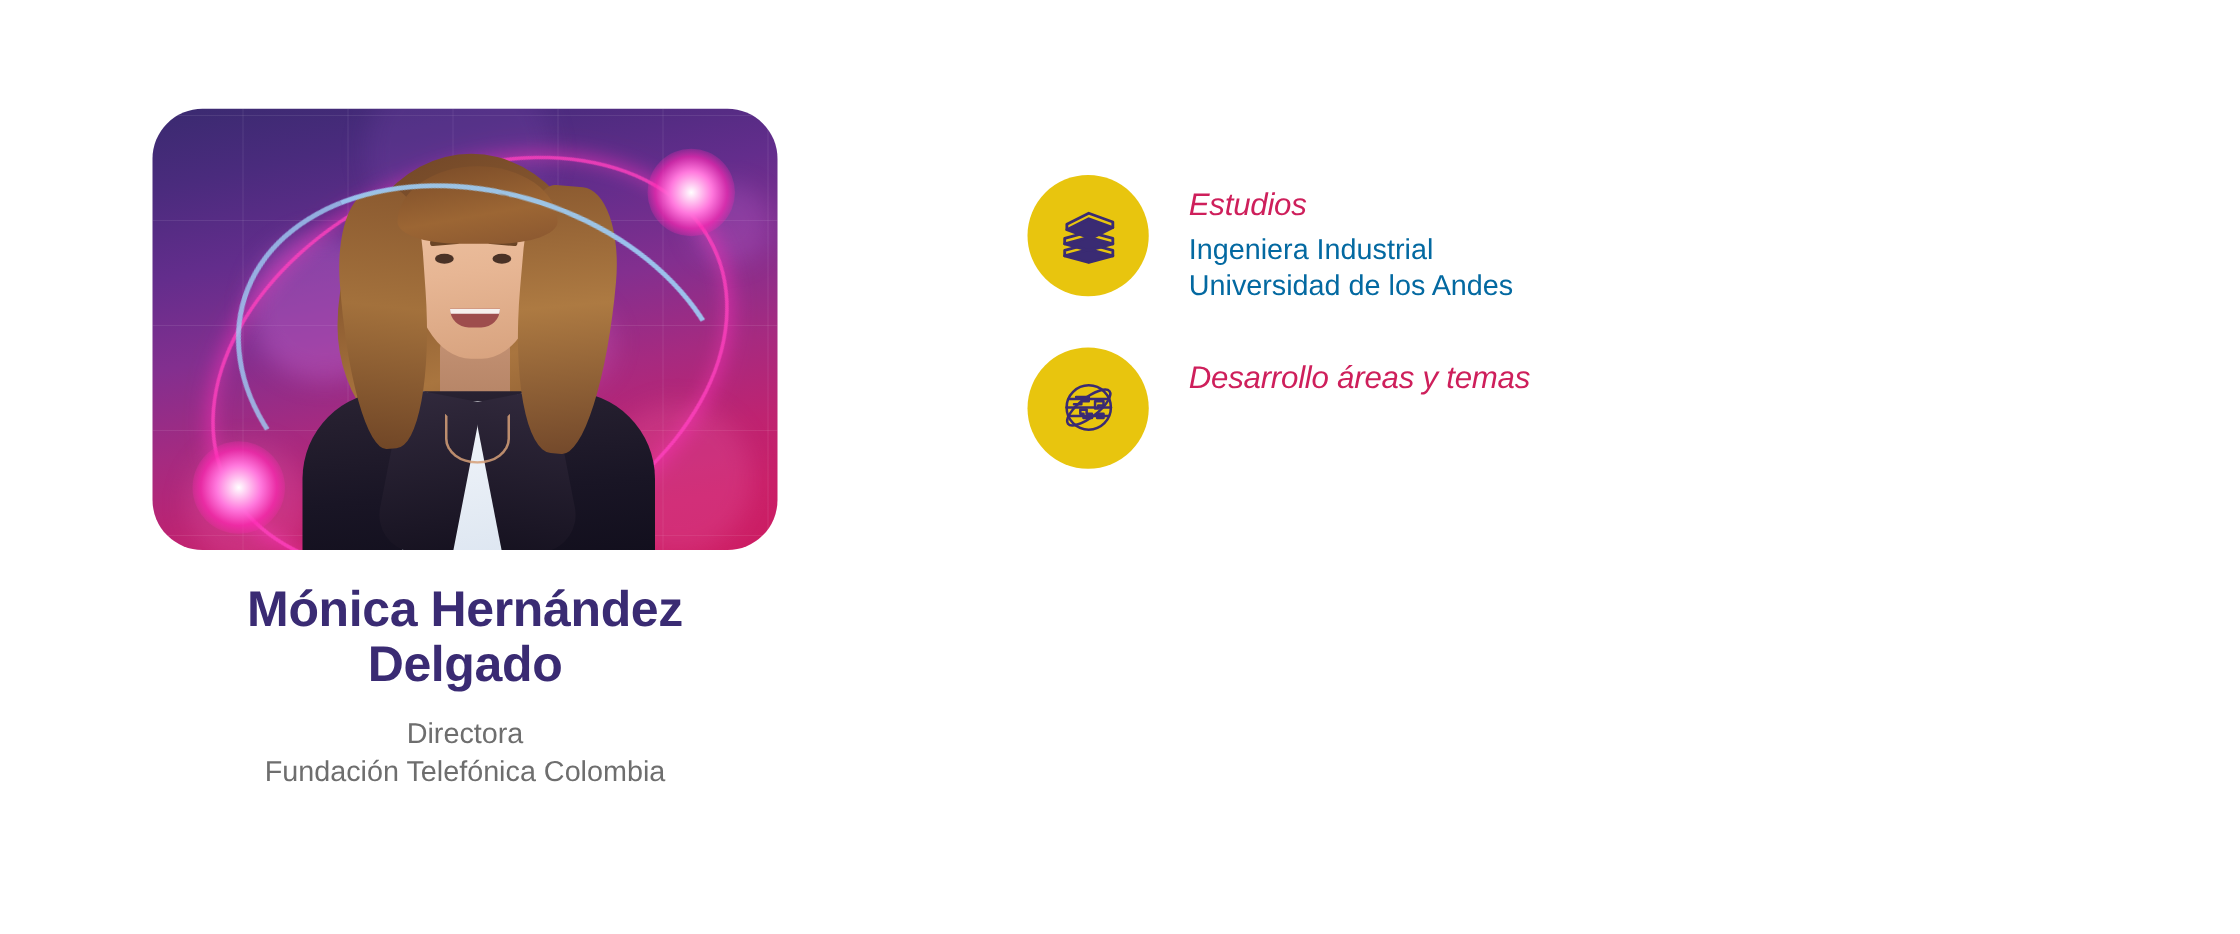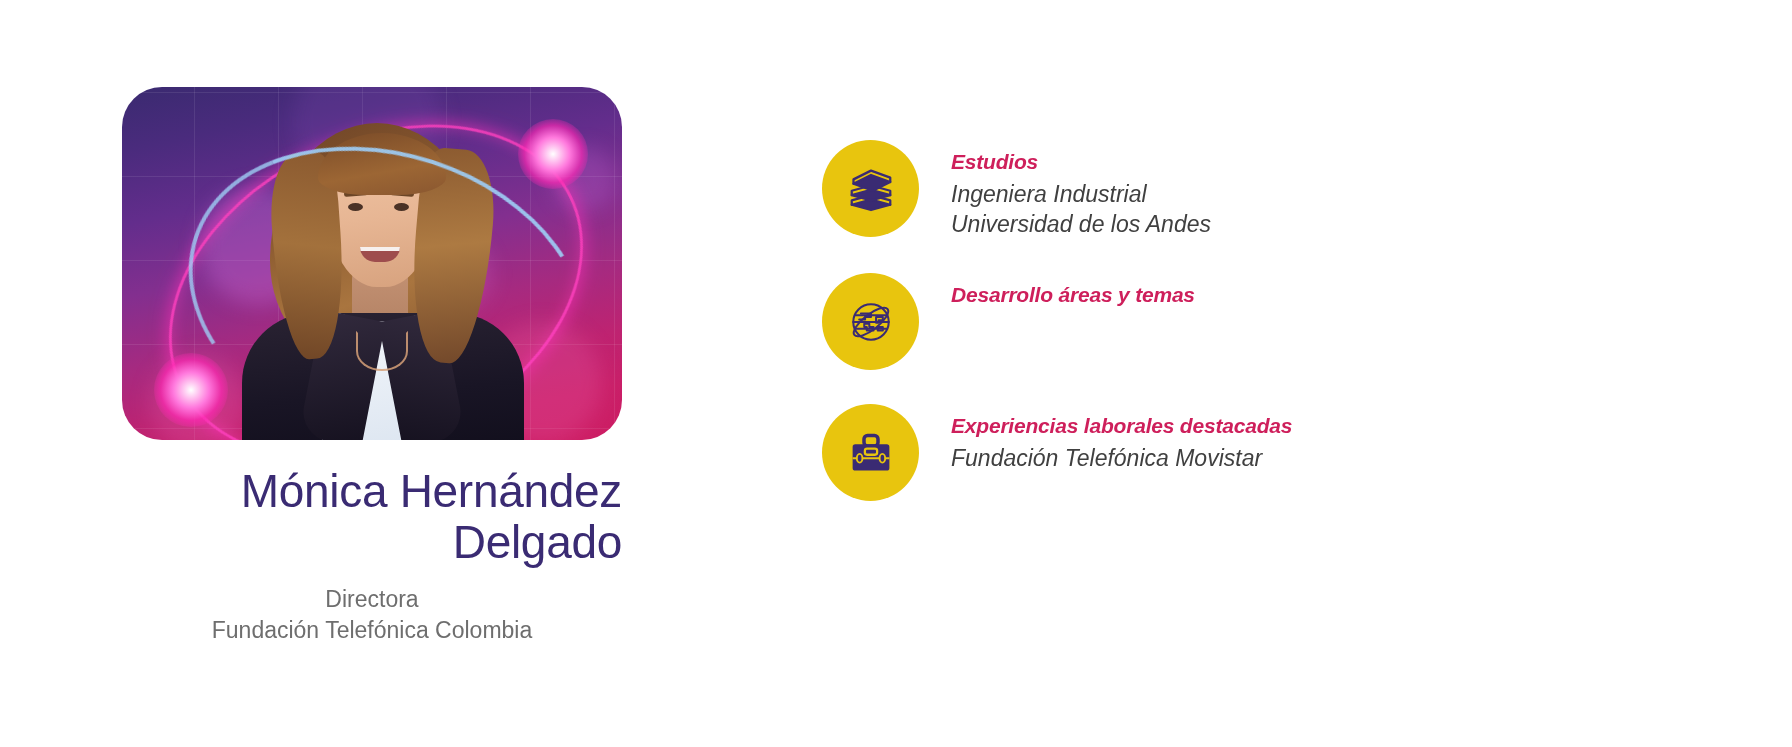--- a/index.html
+++ b/index.html
@@ -165,22 +165,22 @@
   .p-necklace{
     position:absolute;left:138px;top:236px;width:48px;height:36px;
     border:2px solid rgba(214,160,120,.85);
     border-top-color:transparent;
     border-radius:0 0 50% 50%;
   }
 
   
   .speaker-name{
     margin-top:26px;
-    text-align:right;
-    font-size:46px;font-weight:normal;
+    text-align:center;
+    font-size:40px;font-weight:bold;
     letter-spacing:-.3px;
     color:#3a2b73;
     line-height:1.1;
   }
   .speaker-role,.speaker-org{
     text-align:center;
     font-size:23px;
     color:#6e6e6e;
     line-height:1.33;
   }
@@ -198,31 +198,30 @@
   .icon-badge{
     flex:0 0 auto;
     width:97px;height:97px;border-radius:50%;
     background:#e8c50e;
     display:flex;align-items:center;justify-content:center;
     margin-right:32px;
   }
   .icon-badge svg{display:block;}
   .info-text{padding-top:9px;}
   .info-heading{
-    font-size:21px;
-    font-weight:bold;font-style:italic;
+    font-size:25px;
+    font-weight:normal;font-style:italic;
     color:#ce1f5b;
     letter-spacing:-.2px;
     line-height:1.2;
     margin-bottom:6px;
   }
   .info-body{
     font-size:23px;
-    font-style:italic;
-    color:#404040;
+    color:#0369a1;
     line-height:1.28;
     white-space:pre-line;
   }
 </style>
 </head>
 <body>
 
 <div class="stage">
 
   <div class="profile-col">
@@ -314,37 +313,15 @@
 
             <ellipse cx="32" cy="32" rx="25" ry="9" transform="rotate(-38 32 32)"></ellipse>
           </svg>
         </span>
       </div>
       <div class="info-text">
         <div class="info-heading">Desarrollo áreas y temas</div>
       </div>
     </div>
 
-    <div class="info-row">
-      <div class="icon-badge">
-        <span>
-          <svg width="56" height="56" viewBox="0 0 64 64" fill="none">
-
-            <rect x="24" y="12" width="16" height="12" rx="4" fill="none" stroke="#3a2b73" stroke-width="4"></rect>
-
-            <rect x="11" y="22" width="42" height="30" rx="3" fill="#3a2b73"></rect>
-
-            <rect x="25" y="27" width="14" height="7" rx="2.5" fill="none" stroke="#e8c50e" stroke-width="2.6"></rect>
-
-            <path d="M11 38 H53" stroke="#e8c50e" stroke-width="2.2"></path>
-            <ellipse cx="19" cy="38" rx="3.2" ry="5" fill="#3a2b73" stroke="#e8c50e" stroke-width="2.2"></ellipse>
-            <ellipse cx="45" cy="38" rx="3.2" ry="5" fill="#3a2b73" stroke="#e8c50e" stroke-width="2.2"></ellipse>
-          </svg>
-        </span>
-      </div>
-      <div class="info-text">
-        <div class="info-heading">Experiencias laborales destacadas</div>
-        <div class="info-body">Fundación Telefónica Movistar</div>
-      </div>
-    </div>
 
   </div>
 </div>
 
 </body></html>

